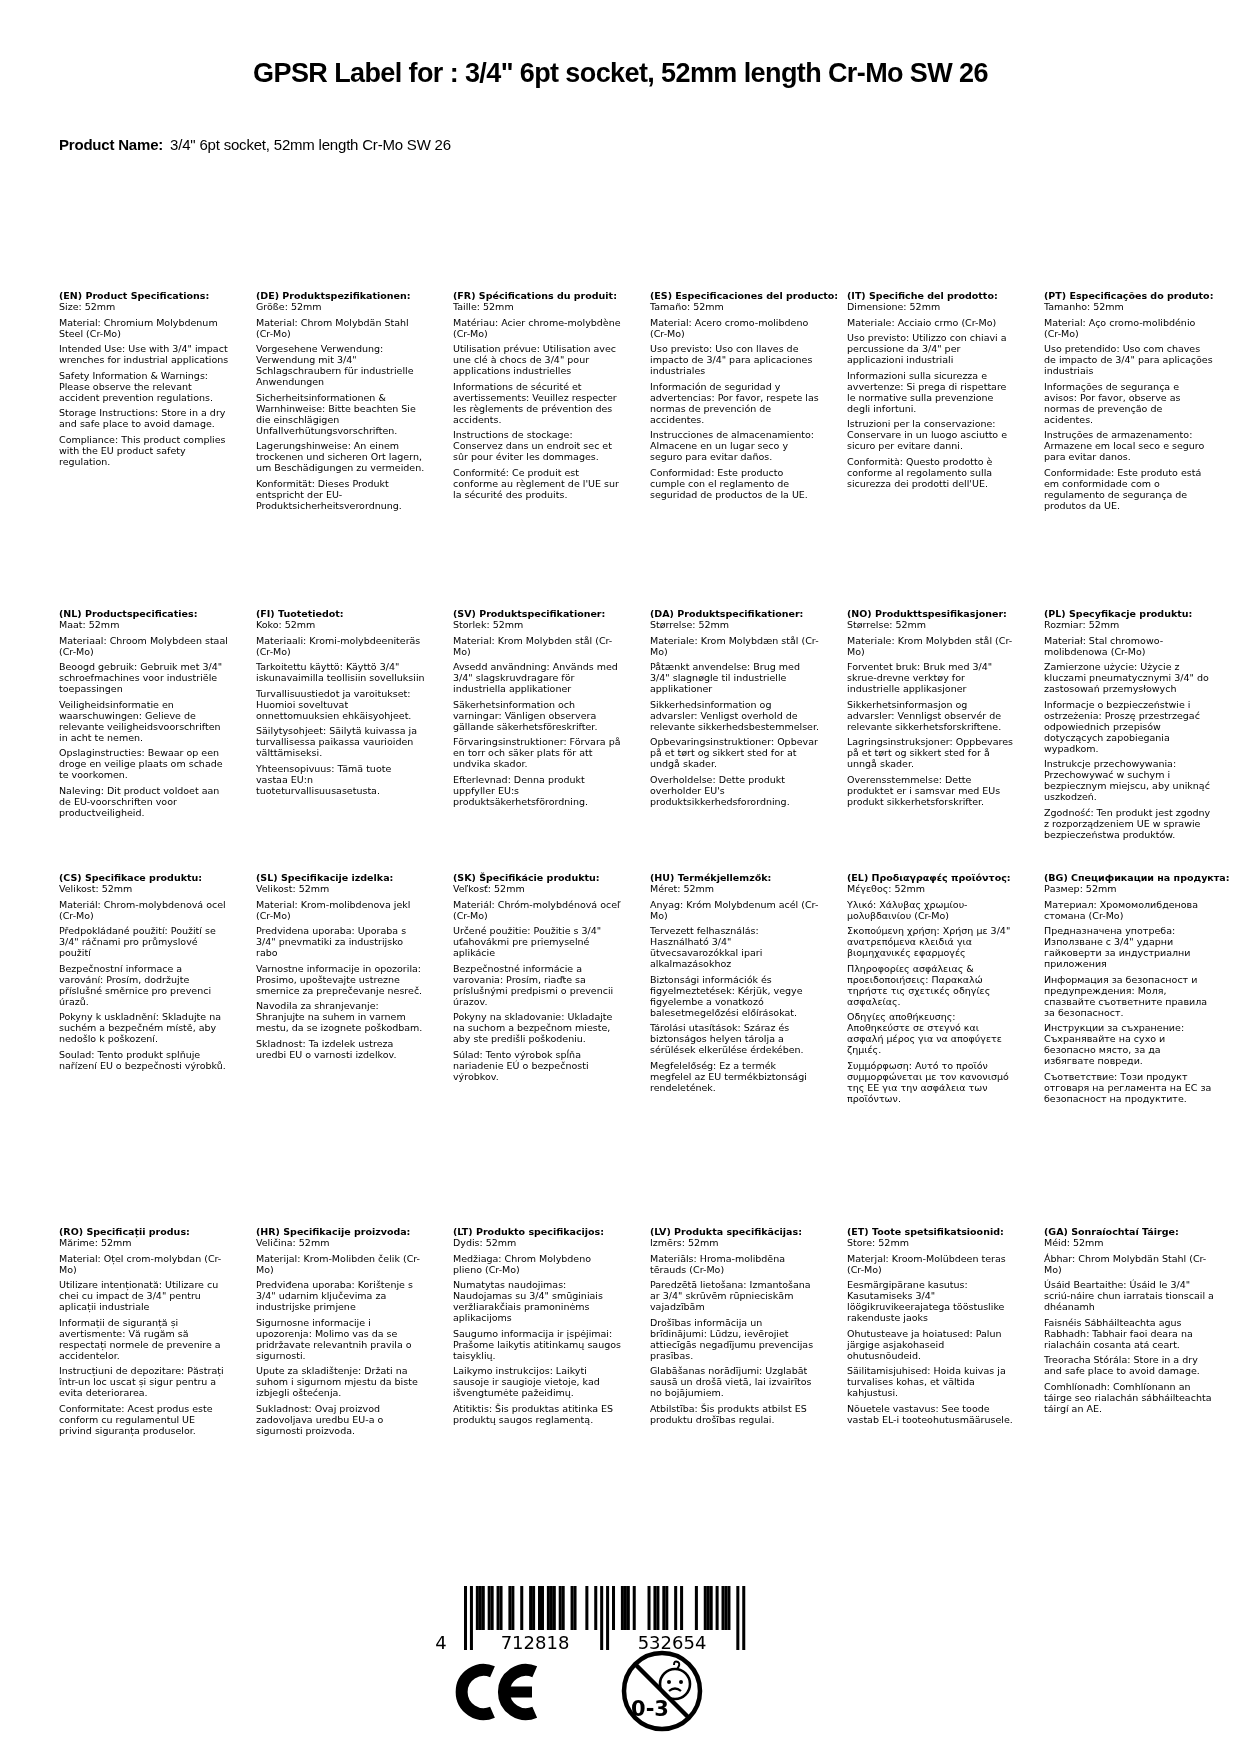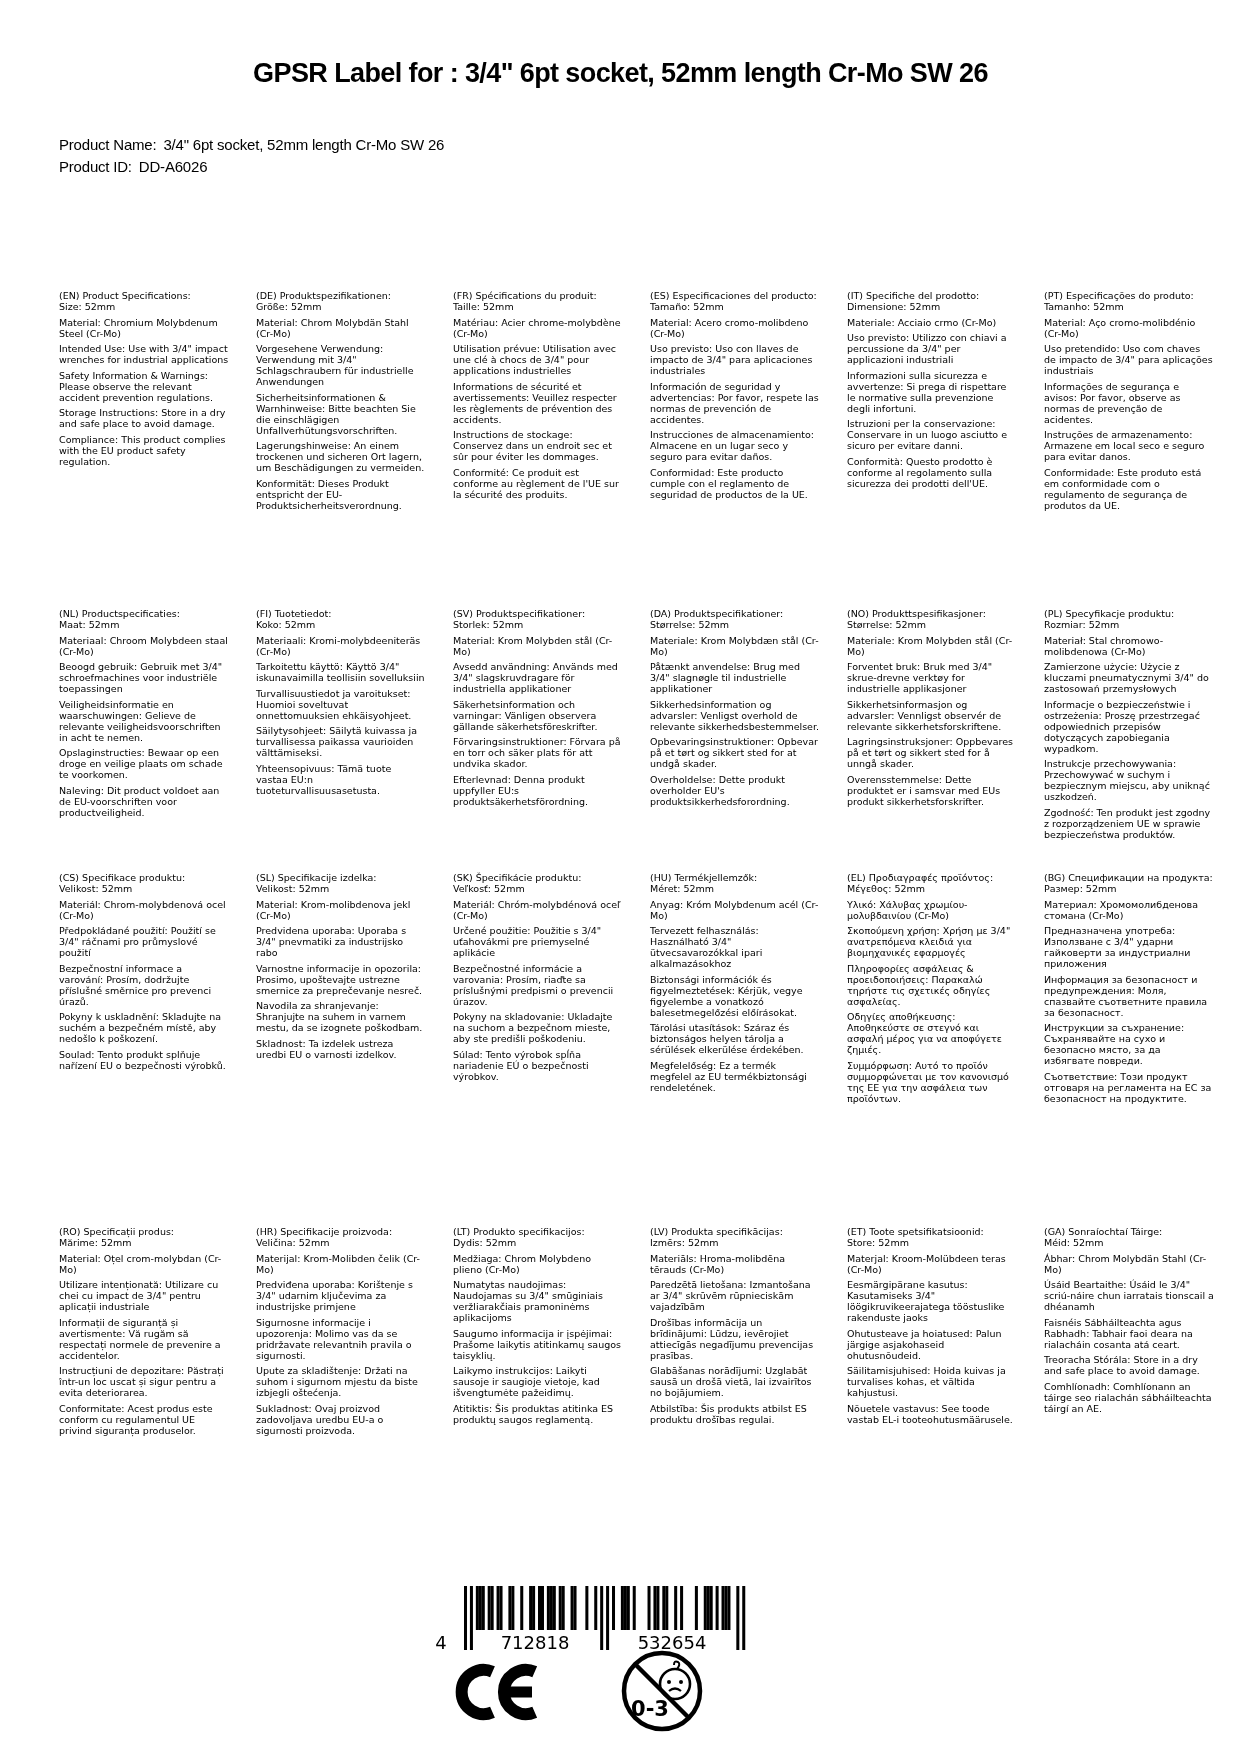--- a/index.html
+++ b/index.html
@@ -4,45 +4,44 @@
 <style>
   html,body{margin:0;padding:0;background:#fff;}
   .page{position:relative;width:1241px;height:1754px;background:#fff;color:#000;
         font-family:"DejaVu Sans",sans-serif;overflow:hidden;}
   .title{position:absolute;top:58px;left:0;width:100%;text-align:center;
          font-family:"Liberation Sans",sans-serif;font-weight:bold;font-size:27px;
          letter-spacing:-0.6px;white-space:nowrap;}
   .info{position:absolute;left:59px;top:134px;font-family:"Liberation Sans",sans-serif;
         font-size:15px;letter-spacing:-0.2px;}
   .info-line{height:22px;line-height:22px;white-space:nowrap;}
-  .info-label{font-weight:normal;margin-right:7px;}
+  .info-label{font-weight:bold;margin-right:7px;}
   .lang-row{position:absolute;left:59px;display:grid;grid-template-columns:repeat(6,170px);
             column-gap:27px;align-items:start;}
   #lang-row-0{top:290px}
   #lang-row-1{top:608px}
   #lang-row-2{top:872px}
   #lang-row-3{top:1226px}
   .lang-cell{font-size:9.5px;line-height:11px;color:#000;}
-  .lang-h{font-weight:normal;white-space:nowrap;margin:0;}
+  .lang-h{font-weight:bold;white-space:nowrap;margin:0;}
   .lang-cell p{margin:0 0 4.5px 0;overflow-wrap:break-word;}
   .barcode{position:absolute;left:425px;top:1586px;}
   .barcode text{font-family:"DejaVu Sans",sans-serif;}
   .ce-mark{position:absolute;left:453px;top:1663px;}
   .age-mark{position:absolute;left:620px;top:1649px;text-decoration:underline;}
 </style>
 </head>
 <body>
 
 <div class="page">
 
   <div class="title">GPSR Label for : 3/4" 6pt socket, 52mm length Cr-Mo SW 26</div>
 
   <div class="info">
       <div class="info-line"><span class="info-label">Product Name:</span><span>3/4" 6pt socket, 52mm length Cr-Mo SW 26</span></div>
-      <div class="info-line"><span class="info-label">Product ID:</span><span>DD-A6026</span></div>
     </div>
 
   <div class="lang-row" id="lang-row-0">
       <div class="lang-cell">
         <div class="lang-h">(EN) Product Specifications:</div>
         <p>Size: 52mm</p>
         <p>Material: Chromium Molybdenum Steel (Cr-Mo)</p>
         <p>Intended Use: Use with 3/4" impact wrenches for industrial applications</p>
         <p>Safety Information &amp; Warnings: Please observe the relevant accident prevention regulations.</p>
         <p>Storage Instructions: Store in a dry and safe place to avoid damage.</p>

